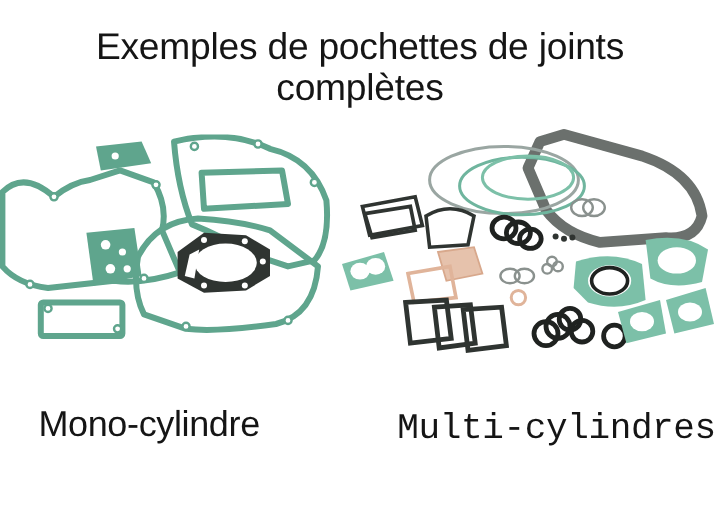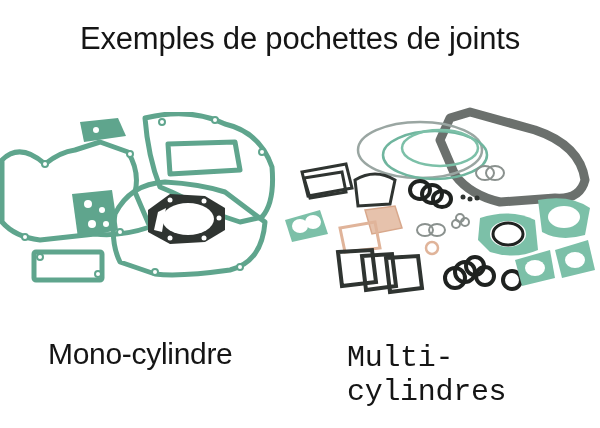--- a/index.html
+++ b/index.html
@@ -8,31 +8,32 @@
     .title {
       position: absolute; left: 0; top: 22px; width: 600px;
       text-align: center; font-size: 31px; line-height: 34px; font-weight: normal;
       letter-spacing: -0.2px; color: #151515;
     }
     .title .line { display: block; }
     .photo { position: absolute; }
     .photo-mono { left: 0; top: 112px; width: 300px; height: 200px; }
     .photo-multi { left: 280px; top: 100px; width: 320px; height: 205px; }
     .caption {
-      position: absolute; font-size: 30px; line-height: 34px; color: #151515; letter-spacing: -0.3px; margin-left: 16px;
+      position: absolute; font-size: 30px; line-height: 34px; color: #151515; letter-spacing: -0.3px;
     }
     .caption-mono { left: 32px; top: 337px; }
     .caption-multi { left: 331px; top: 341px; font-family: Liberation Mono, monospace; }
     svg { display: block; }
   </style>
 </head>
 <body>
 
 <h1 class="title">
   <span class="line">Exemples de pochettes de joints</span>
+  <span class="line">complètes</span>
 </h1>
 
 <div class="photo photo-mono">
   <svg width="300" height="200" viewBox="0 0 300 200">
     <g fill="none" stroke="#5fa58d" stroke-width="5" stroke-linejoin="round">
 
       <path d="M2,48 Q20,30 45,52 Q60,40 75,38 L100,30 L128,40 Q140,60 135,80 L150,115 Q120,125 95,122 L40,128 Q15,125 2,110 Z"></path>
 
       <path d="M145,6 Q190,-5 225,12 Q260,20 272,55 Q275,90 262,105 L240,110 L210,100 Q185,85 160,75 Q148,45 145,6 Z"></path>
 

